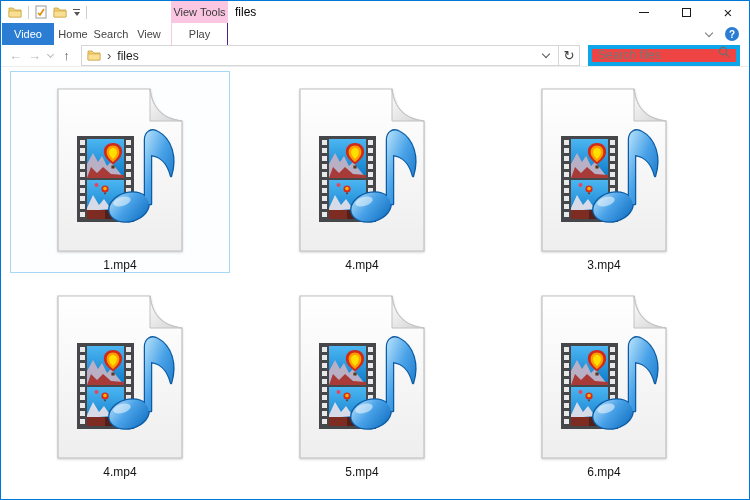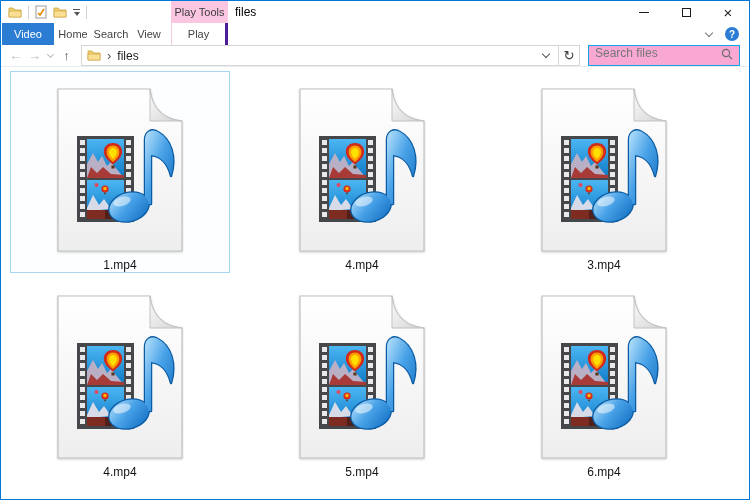--- a/index.html
+++ b/index.html
@@ -23,40 +23,40 @@
   .cap-btn { width: 42px; height: 22px; display: flex; align-items: center; justify-content: center; color: #1a1a1a; }
   .min-bar { width: 10px; height: 1px; background: #1a1a1a; }
   .max-box { width: 9px; height: 9px; border: 1px solid #1a1a1a; }
   .close-x { font-size: 15px; line-height: 1; color: #1a1a1a; }
 
   
   .tabs-row { height: 22px; position: relative; display: flex; align-items: stretch; }
   .tab { display: flex; align-items: center; justify-content: center; font-size: 11px; color: #444; }
   .tab-file { width: 52px; margin-left: 1px; background: #2a7dd2; color: #fff; }
   .tab-std { width: 38px; }
-  .tab-play { position: absolute; left: 170px; top: 0; width: 57px; height: 22px; border-left: 1px solid #f6cbe0; border-right: 3px solid #4c1d95; background: #fff; }
+  .tab-play { position: absolute; left: 170px; top: 0; width: 57px; height: 22px; border-left: 1px solid #f6cbe0; border-right: 1px solid #4c1d95; background: #fff; }
   .ribbon-right { position: absolute; right: 10px; top: 0; height: 22px; display: flex; align-items: center; gap: 13px; }
   .chev-down { width: 6px; height: 6px; border-right: 1.4px solid #777; border-bottom: 1.4px solid #777; transform: rotate(45deg); margin-top: -3px; }
   .help-btn { width: 14px; height: 14px; border-radius: 50%; background: #2b7cd3; color: #fff; font-size: 10px; font-weight: bold; display: flex; align-items: center; justify-content: center; }
 
   
   .addressbar { height: 22px; display: flex; align-items: center; padding: 0 9px 0 5px; border-bottom: 1px solid #ececec; }
   .nav-btn { width: 19px; text-align: center; font-size: 13px; line-height: 1; }
   .nav-disabled { color: #b7babd; }
   .nav-enabled { color: #4f5356; }
   .nav-chev { width: 13px; display: flex; justify-content: center; }
   .nav-chev .chev-sm { width: 5px; height: 5px; border-right: 1.2px solid #b7babd; border-bottom: 1.2px solid #b7babd; transform: rotate(45deg); margin-top: -2px; }
   .addressbox { flex: 1; height: 21px; border: 1px solid #d6d6d6; background: #fff; display: flex; align-items: center; margin-left: 5px; padding: 0 5px; }
   .crumb-chev { color: #555; font-size: 13px; margin: 0 6px; }
   .crumb-text { font-size: 12px; color: #1f1f1f; }
   .addr-spacer { flex: 1; }
   .addr-drop { width: 14px; display: flex; justify-content: center; }
   .addr-drop .chev-sm2 { width: 6px; height: 6px; border-right: 1.3px solid #555; border-bottom: 1.3px solid #555; transform: rotate(45deg); margin-top: -3px; }
   .refresh-btn { width: 21px; height: 21px; border: 1px solid #d6d6d6; border-left: none; display: flex; align-items: center; justify-content: center; font-size: 13px; color: #424242; background: #fff; }
-  .searchbox { width: 152px; height: 21px; border: 1px solid #0ea5e9; background: #f9a8d4; margin-left: 8px; display: flex; align-items: flex-start; padding: 0 6px; }
+  .searchbox { width: 152px; height: 21px; border: 4px solid #0ea5e9; background: #ef4444; margin-left: 8px; display: flex; align-items: flex-end; padding: 0 6px; }
   .searchbox input { border: none; outline: none; flex: 1; font-size: 12px; color: #333; font-family: inherit; background: transparent; min-width: 0; }
   .searchbox input::placeholder { color: #767676; }
 
   
   .content { position: absolute; top: 66px; left: 0; right: 0; bottom: 0; background: #fff; }
   .tile { position: absolute; width: 220px; height: 202px; display: flex; flex-direction: column; align-items: center; padding-top: 14px; border: 1px solid transparent; }
   .tile.selected { border-color: #a9d6f2; background: #fcfeff; }
   .tile:nth-child(1) { left: 9px;   top: 4px; text-align: center; }
   .tile:nth-child(2) { left: 251px; top: 4px; }
   .tile:nth-child(3) { left: 493px; top: 4px; }
@@ -120,21 +120,21 @@
             <path d="M1,5 L13,5 L13,11 L1,11 Z" fill="#fadf92" stroke="#c9a23e" stroke-width="0.6"></path>
           </svg>
       </span>
       <span class="qat-btn qat-caret">
         <span class="bar"></span>
           <span class="tri"></span>
       </span>
       <span class="qat-sep"></span>
     </div>
 
-    <div class="contextual-header">Play Tools</div>
+    <div class="contextual-header">View Tools</div>
     <div class="window-title">files</div>
 
     <div class="caption">
       <span class="cap-btn">
           <span class="min-bar"></span>
         </span>
       <span class="cap-btn">
           <span class="max-box"></span>
         </span>
       <span class="cap-btn">

